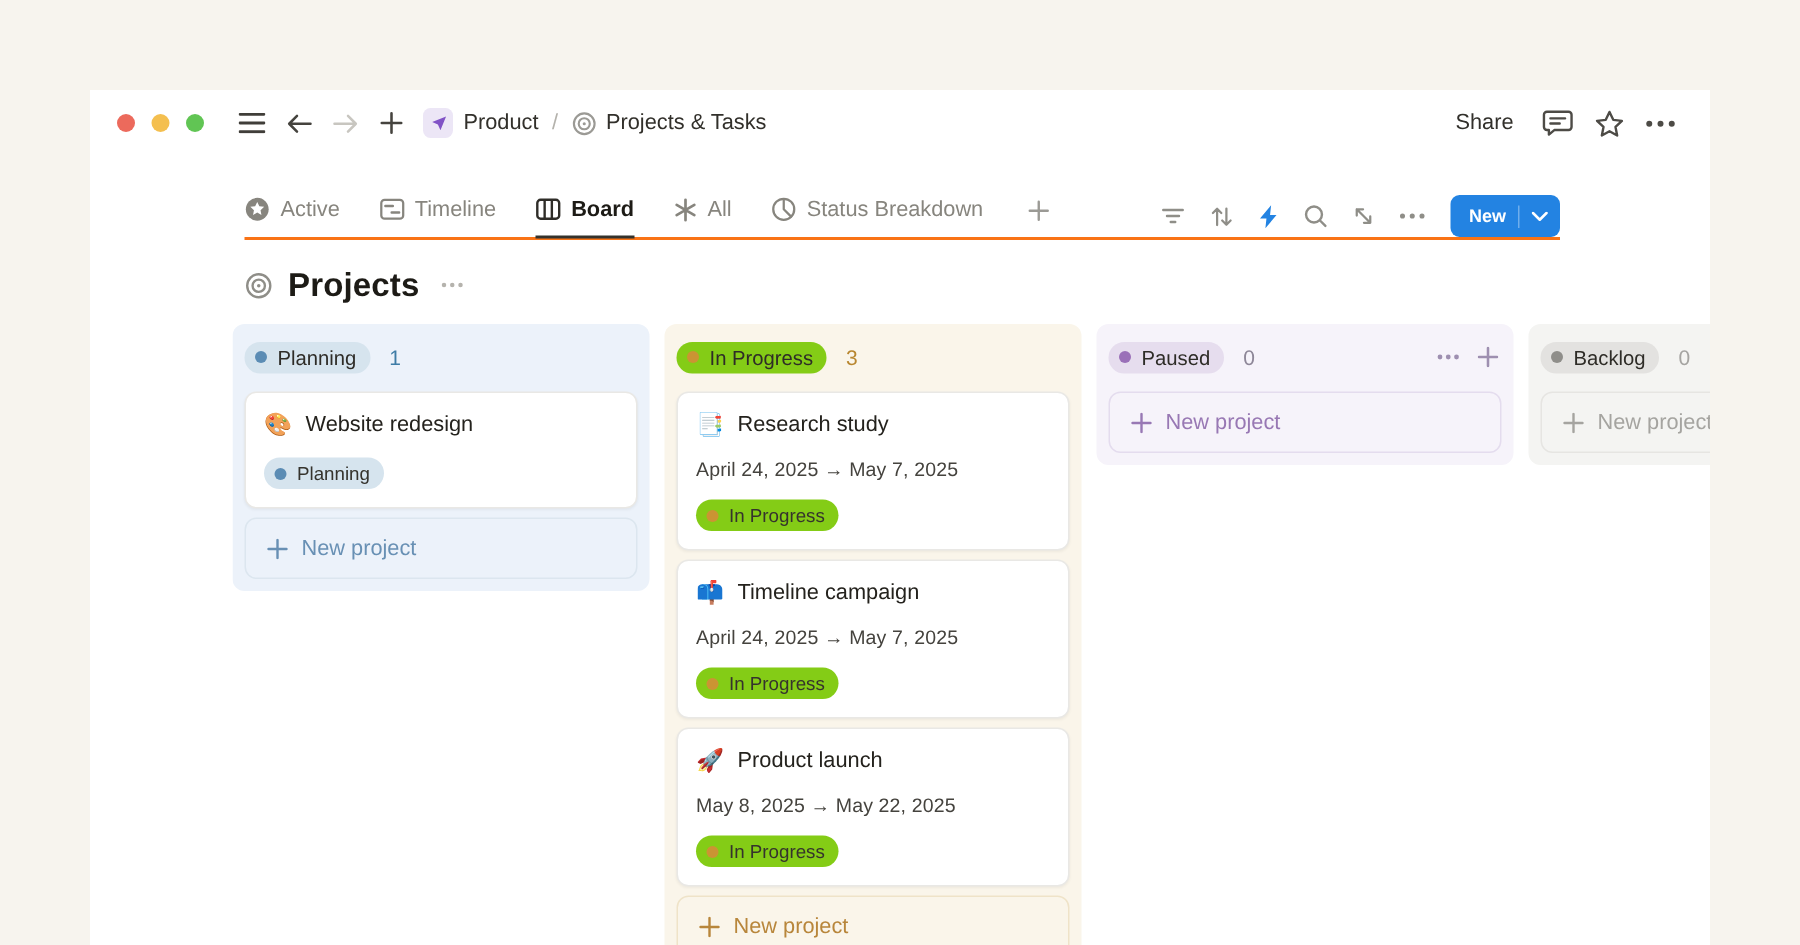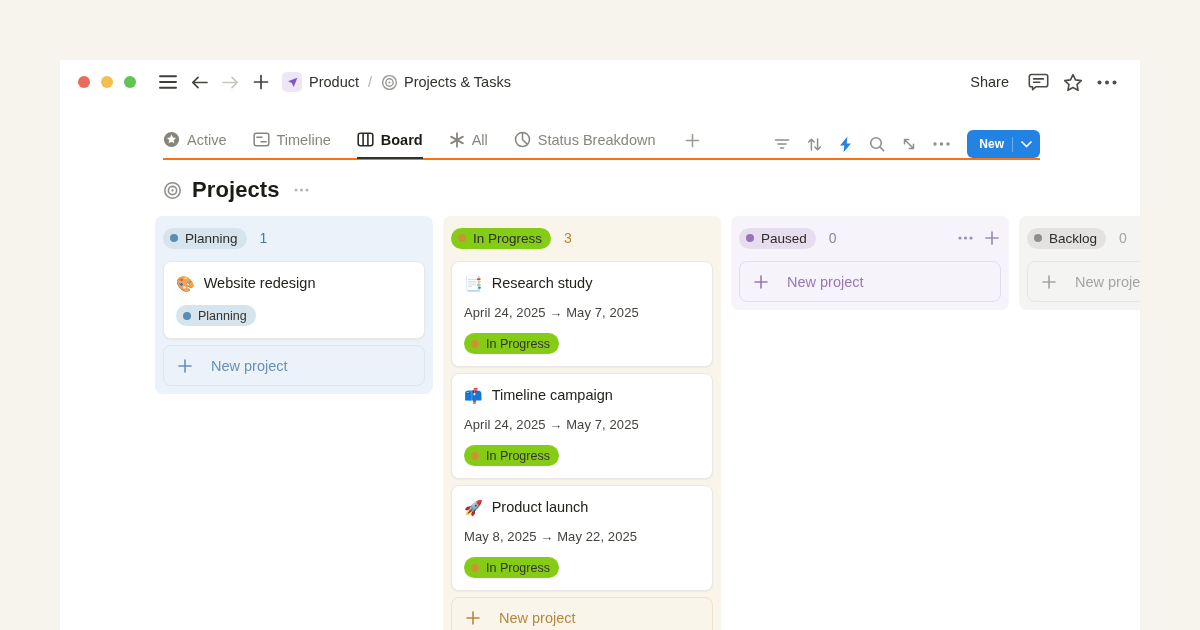--- a/index.html
+++ b/index.html
@@ -88,21 +88,21 @@
   }
   .card-title { display:flex; align-items:center; gap:9px; margin-bottom:14px; }
   .card-emoji { font-size:15px; line-height:1; }
   .card-name { font-size:14.5px; font-weight:500; color:#24221D; }
   .card-dates { font-size:13px; color:#45433E; margin-bottom:13px; letter-spacing:.1px; }
   .badge { display:inline-flex; align-items:center; gap:7px; height:21px; padding:0 9px 0 7px;
            border-radius:11px; font-size:12.5px; color:#35332D; }
 
   .newproj {
     width:100%; height:41px; border-radius:8px; background:transparent;
-    display:flex; align-items:center; gap:19px; padding:0 14px; font-size:14.5px; font-weight:500;
+    display:flex; align-items:center; gap:9px; padding:0 14px; font-size:14.5px; font-weight:500;
     font-family:inherit; cursor:pointer;
   }
   .newproj-blue   { border:1px solid #DCE6EF; color:#6890B4; }
   .newproj-amber  { border:1px solid #EFE3C8; color:#B8863B; }
   .newproj-purple { border:1px solid #E4DCEE; color:#9878B4; }
   .newproj-gray   { border:1px solid #E6E5E2; color:#A5A4A0; }
   .mt6 { margin-top:6px; }
 
   svg { display:block; }
 </style>

